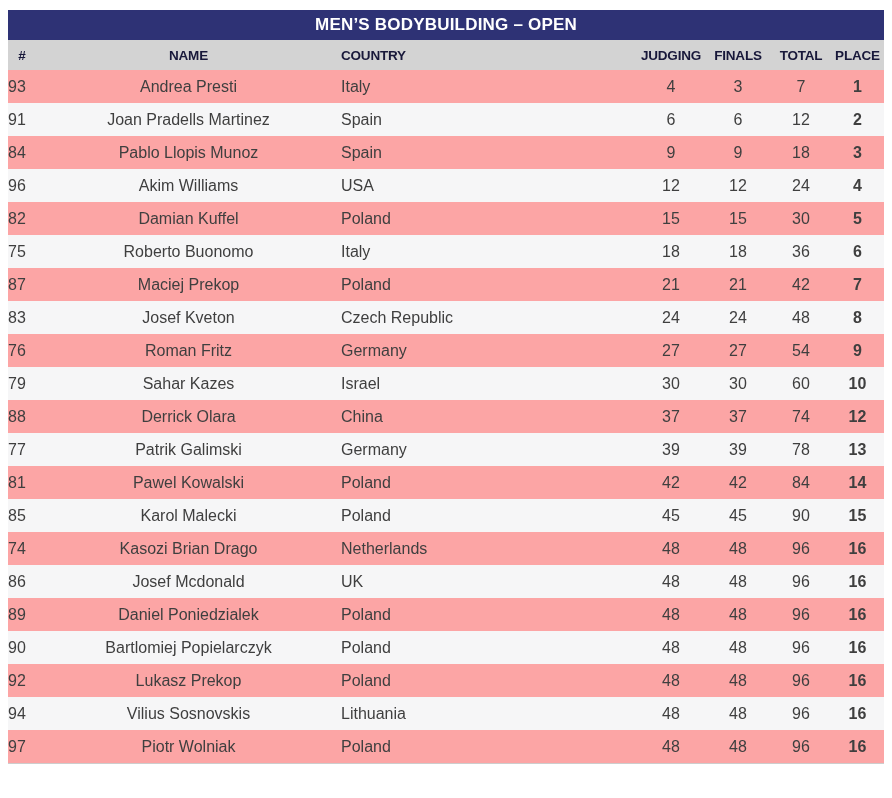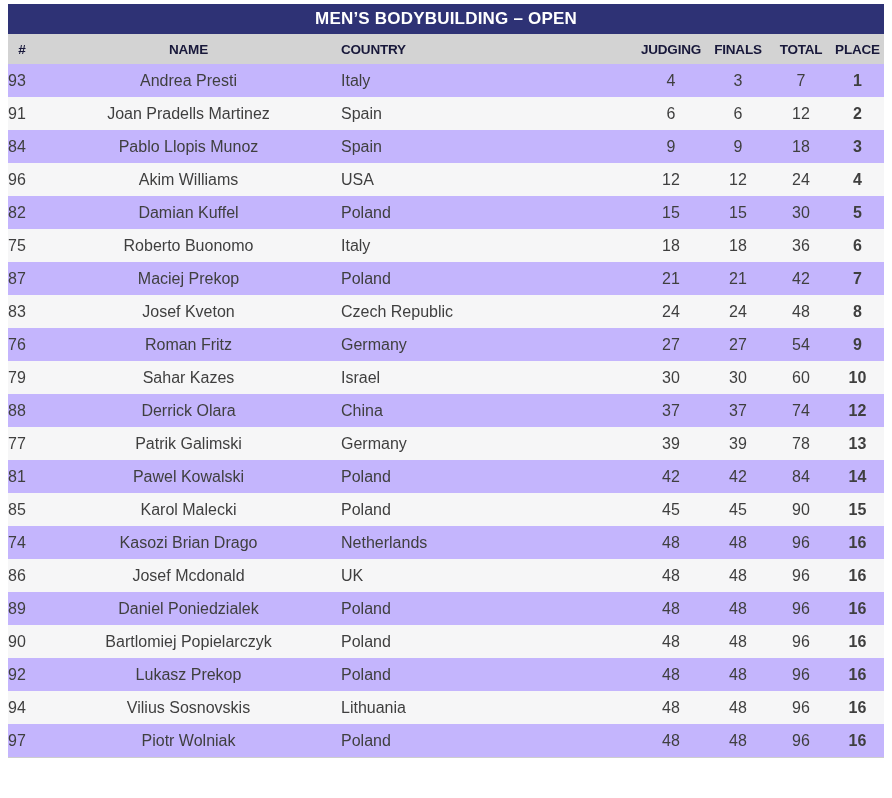--- a/index.html
+++ b/index.html
@@ -6,21 +6,21 @@
     margin: 0;
     padding: 0;
     background: #ffffff;
     font-family: "Liberation Sans", sans-serif;
   }
   .page {
     width: 892px;
     height: 798px;
     background: #ffffff;
     box-sizing: border-box;
-    padding: 4px 8px 0 8px;
+    padding: 10px 8px 0 8px;
   }
   .titlebar {
     width: 876px;
     height: 30px;
     background: #2e3275;
     color: #ffffff;
     font-size: 17px;
     font-weight: 700;
     letter-spacing: 0.2px;
     text-align: center;
@@ -44,21 +44,21 @@
   }
   table.results tbody td {
     height: 33px;
     padding: 0;
     font-size: 16px;
     color: #3f3f3f;
     white-space: nowrap;
     overflow: hidden;
     vertical-align: middle;
   }
-  table.results tbody tr { background: #c4b5fd; }
+  table.results tbody tr { background: #fca5a5; }
   table.results tbody tr:nth-child(even) { background: #f6f6f7; }
 
   
   th.c-num { text-align: center; }
   th.c-name { text-align: center; padding-left: 7px; }
   th.c-country { text-align: left; padding-left: 4px; }
   th.c-judging, th.c-finals, th.c-total { text-align: center; }
   th.c-place { text-align: center; padding-right: 10px; }
 
   td.c-num { text-align: left; padding-left: 2px; }

